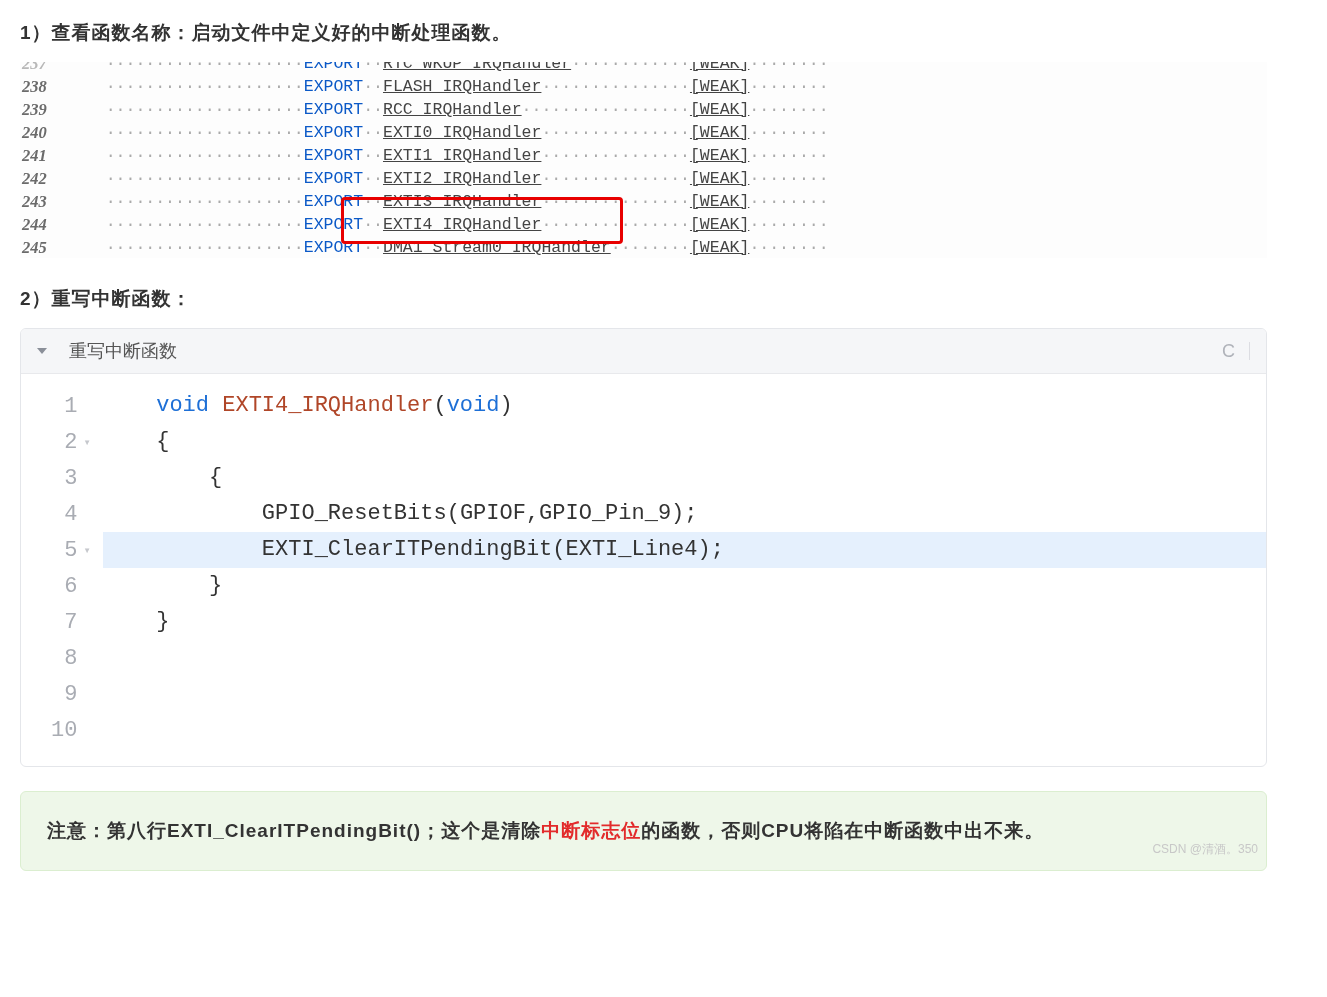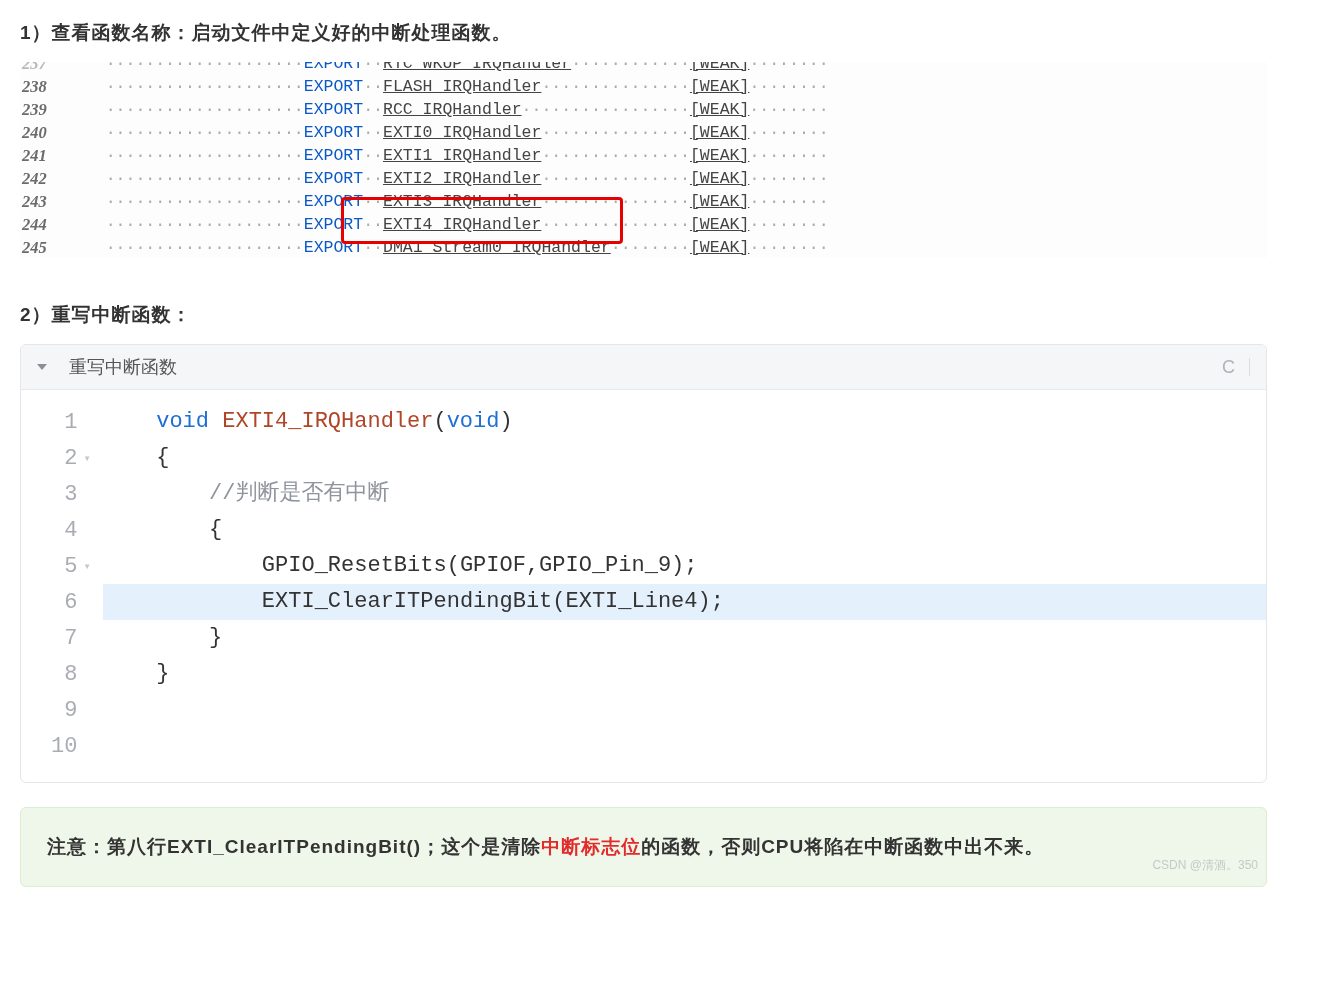--- a/index.html
+++ b/index.html
@@ -17,21 +17,21 @@
     margin-bottom: 16px;
     letter-spacing: 1px;
   }
 
   
   .asm-block {
     background: #fdfdfd;
     position: relative;
     overflow: hidden;
     padding: 0;
-    margin-bottom: 44px;
+    margin-bottom: 28px;
     font-family: "Courier New", monospace;
     font-size: 16.5px;
     line-height: 23px;
     color: #555;
   }
   .asm-row {
     display: flex;
     white-space: pre;
   }
   .ln-col {
@@ -202,21 +202,20 @@
           <span class="fold-marker"></span>
         </div>
         <div class="gutter-row">
           <span>10</span>
           <span class="fold-marker"></span>
         </div>
       </div>
     <div class="code-lines" id="code-lines">
         <div class="code-line">    <span class="tok-kw">void </span><span class="tok-fn">EXTI4_IRQHandler</span><span>(</span><span class="tok-kw">void</span><span>)</span></div>
         <div class="code-line">    <span>{</span></div>
-        <div class="code-line">        <span class="tok-cmt">//判断是否有中断</span></div>
         <div class="code-line">        <span>{</span></div>
         <div class="code-line">            <span>GPIO_ResetBits(GPIOF,GPIO_Pin_9);</span></div>
         <div class="code-line hl-line">            <span>EXTI_ClearITPendingBit(EXTI_Line4);</span></div>
         <div class="code-line">        <span>}</span></div>
         <div class="code-line">    <span>}</span></div>
       </div>
   </div>
 </div>
 
 <div class="note-box">

